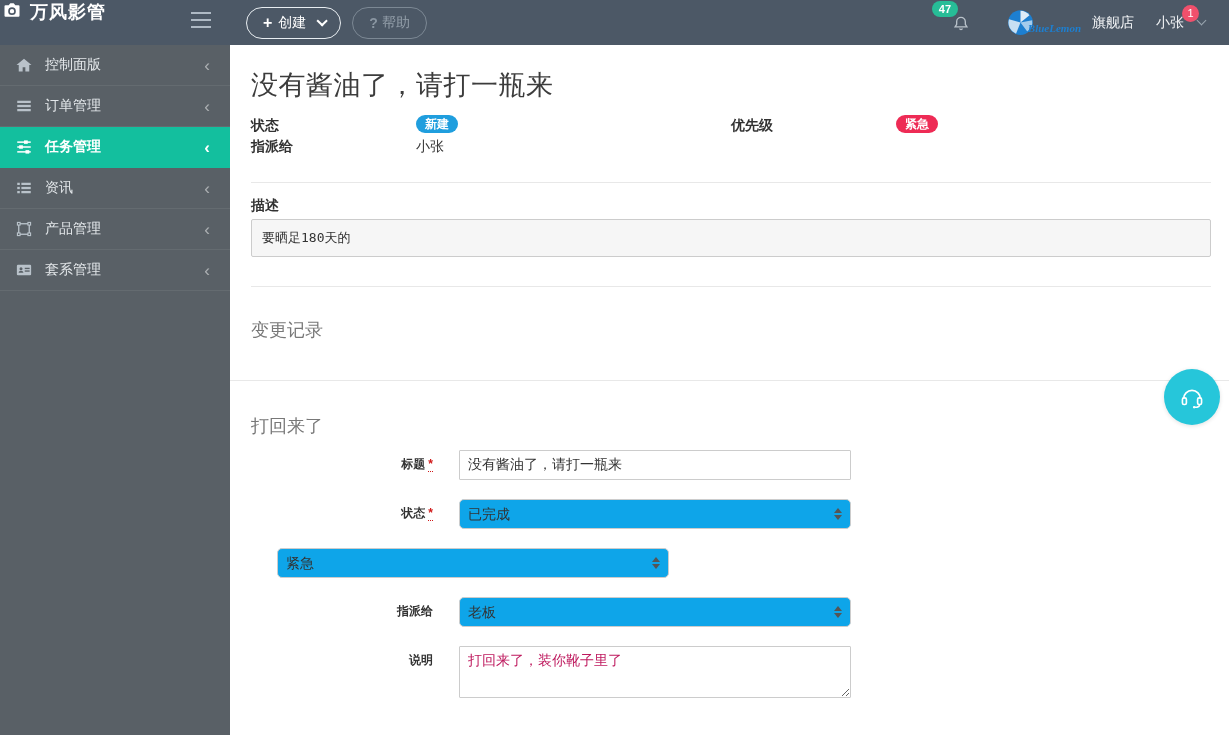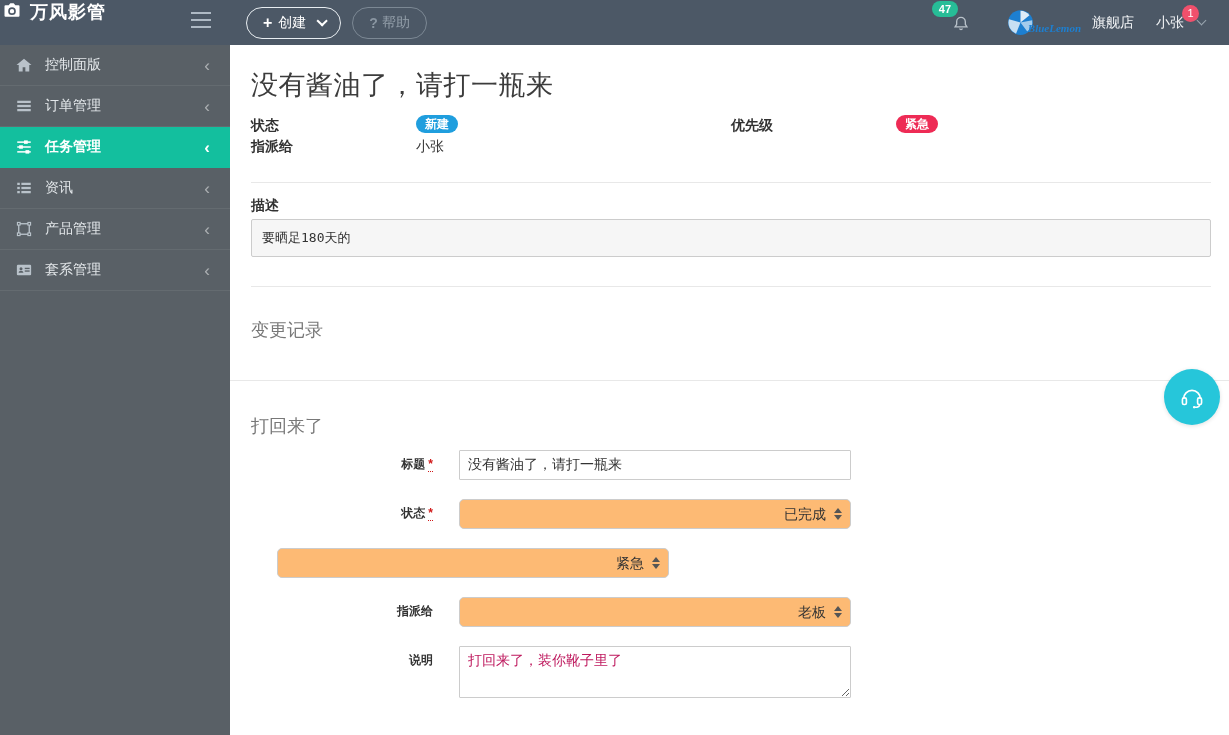--- a/index.html
+++ b/index.html
@@ -75,22 +75,22 @@
   
   .form { margin-top:12px; }
   .form-row { display:flex; margin-bottom:19px; }
   .f-label { width:182px; flex:none; text-align:right; font-size:12px; font-weight:bold;
     color:#333; padding-top:6px; }
   .req { color:#d01818; font-weight:bold; border-bottom:1px dotted #d01818; margin-left:3px; }
   .f-control { margin-left:26px; position:relative; width:392px; }
   .f-input { width:392px; height:30px; border:1px solid #ccc; border-radius:1px;
     padding:4px 8px; font-size:14px; color:#333; font-family:inherit; }
   .f-select { width:392px; height:30px; border:1px solid #ccc; border-radius:5px;
-    padding:4px 24px 4px 8px; font-size:14px; color:#333; background:#fdba74;
-    -webkit-appearance:none; appearance:none; font-family:inherit;text-align:right; }
+    padding:4px 24px 4px 8px; font-size:14px; color:#333; background:#0ea5e9;
+    -webkit-appearance:none; appearance:none; font-family:inherit; }
   .sel-arrows { position:absolute; right:9px; top:9px; width:8px; height:12px; pointer-events:none; }
   .sel-arrows::before { content:""; position:absolute; top:0; left:0;
     border-left:4px solid transparent; border-right:4px solid transparent; border-bottom:5px solid #555; }
   .sel-arrows::after { content:""; position:absolute; bottom:0; left:0;
     border-left:4px solid transparent; border-right:4px solid transparent; border-top:5px solid #555; }
   .f-textarea { width:392px; height:52px; border:1px solid #ccc; border-radius:1px;
     padding:5px 8px; font-size:14px; color:#be185d; font-family:inherit; resize:both; }
 
   
   .chat-fab { position:fixed; top:369px; right:9px; width:56px; height:56px; border-radius:50%;

